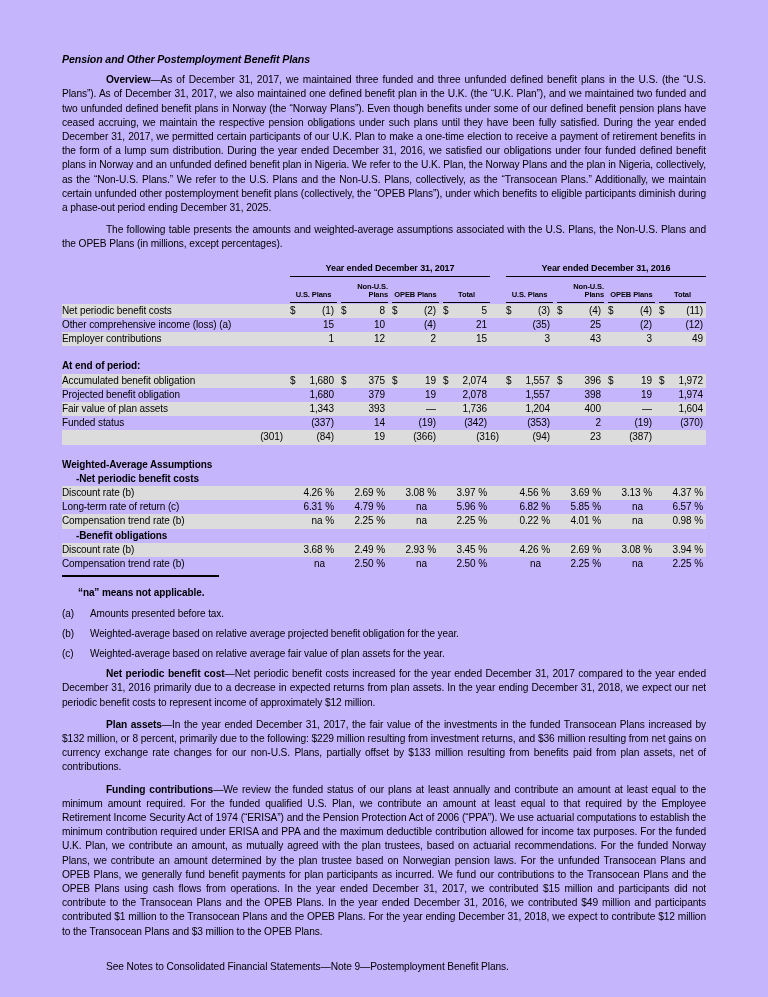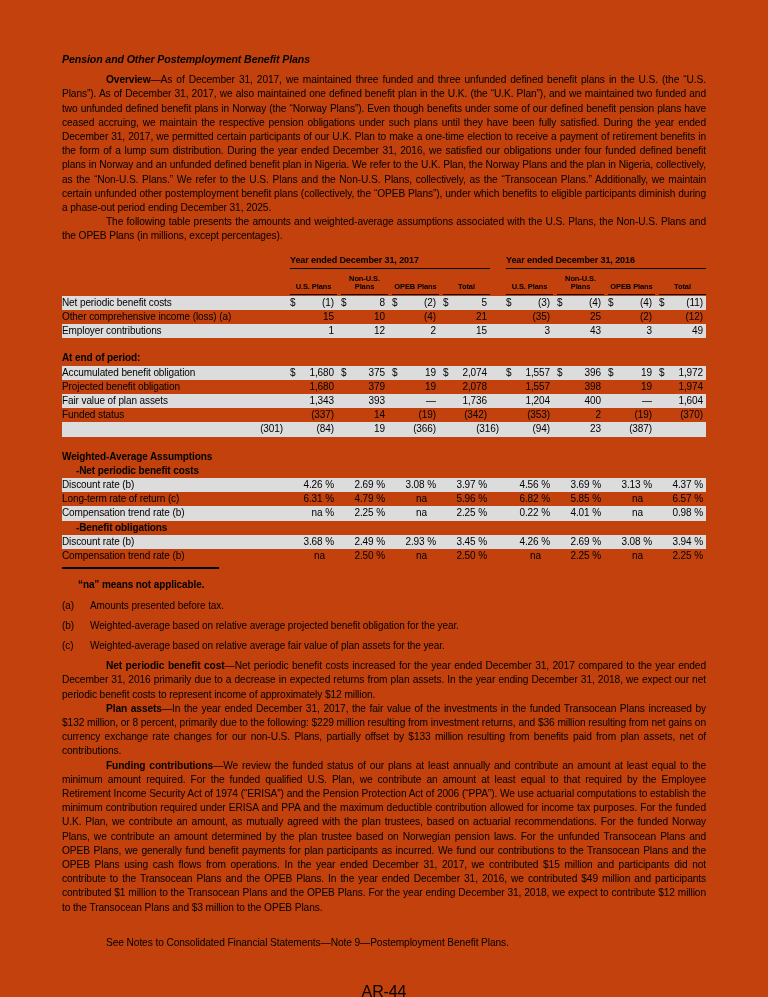--- a/index.html
+++ b/index.html
@@ -1,65 +1,65 @@
 <!DOCTYPE html>
 <html><head>
 <meta charset="utf-8">
 <style>
   html,body { margin:0; padding:0; background:#f0f0f0; }
   .page {
     position:relative;
     width:768px; height:997px;
     margin:0 auto;
-    background:#c2410c;
+    background:#c4b5fd;
     color:#000;
     font-family:"Liberation Sans", sans-serif;
     font-size:10.2px;
     line-height:14.2px;
     letter-spacing:-0.1px;
     box-sizing:border-box;
     padding:52px 62px 0 62px;
     overflow:hidden;
   }
   .doc-title {
     font-weight:bold; font-style:italic;
     font-size:10.6px;
     margin:0 0 7px 0;
   }
   p.para {
     margin:0 0 0 0;
     text-align:justify;
     text-indent:44px;
   }
-  p.para + p.para { }
+  p.para + p.para { margin-top:8px; }
   .lead { font-weight:bold; }
   
   .fin-table { margin:9px 0 4px 0; font-size:10px; letter-spacing:-0.1px; }
   .trow, .thr {
     display:grid;
     grid-template-columns: 1fr 47px 47px 47px 47px 8px 47px 47px 47px 47px;
     column-gap:4px;
     min-height:14.2px;
   }
   .trow.spacer { min-height:13px; }
   .shade { background:#dcdcdc; }
   .tlabel { white-space:nowrap; overflow:hidden; }
   .sect { font-weight:bold; }
   .ind { padding-left:14px; }
   .tcell { display:flex; justify-content:flex-end; align-items:baseline; padding-right:3px; white-space:nowrap; }
   .tcell .dollar { margin-right:auto; }
   .tcell.na { padding-right:12px;align-items:flex-end; }
   .group-cell {
     grid-column: span 4;
-    font-weight:bold; font-size:9px;
+    text-align:center; font-weight:bold; font-size:9px;
     border-bottom:1px solid #000; padding-bottom:1px; white-space:nowrap;
   }
   .thr.subs { margin-top:2px; margin-bottom:1px; }
   .sub-cell {
-    font-size:7.5px; font-weight:bold; text-align:center;
+    font-size:7.5px; font-weight:bold; text-align:right;
     line-height:8.5px;
     display:flex; flex-direction:column; justify-content:flex-end; align-items:center;
     border-bottom:1px solid #000;
     padding-bottom:2px; min-height:21px;
   }
   
   .fn-divider { width:157px; border-top:2px solid #000; margin:3px 0 9px 0; }
   .footnotes { font-size:10px; }
   .fn-na { margin:0 0 6px 16px;font-weight:bold; }
   .fn-item { display:flex; margin:0 0 6px 0; }

